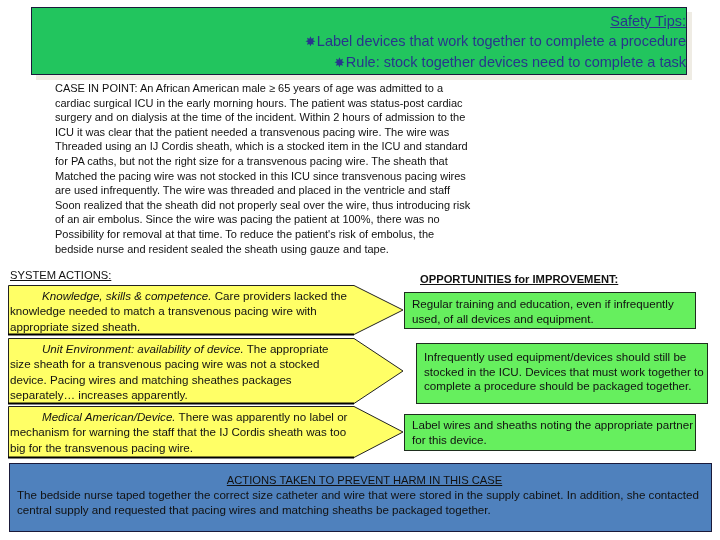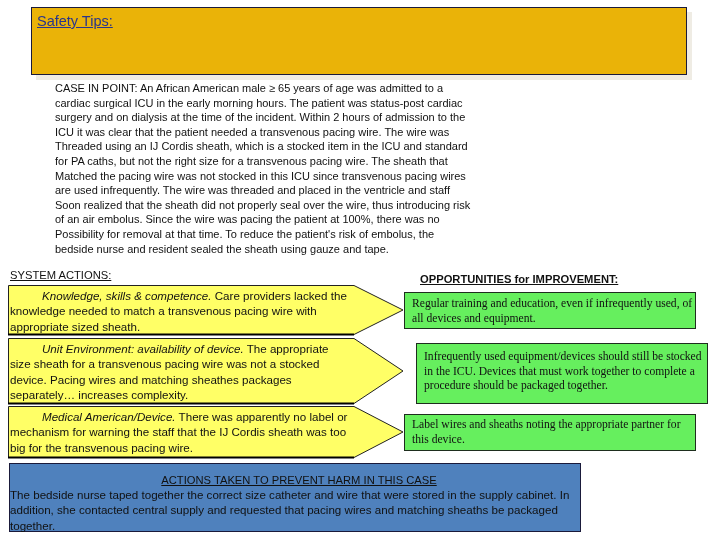--- a/index.html
+++ b/index.html
@@ -1,24 +1,24 @@
 <!DOCTYPE html>
 <html><head>
 <meta charset="utf-8">
 <style>
   * { box-sizing: border-box; margin: 0; padding: 0; }
   html, body { width: 720px; height: 540px; background: #ffffff; overflow: hidden; }
   body { position: relative; font-family: "Liberation Sans", sans-serif; color: #000; }
 
   .tips-box {
     position: absolute; left: 31px; top: 7px; width: 656px; height: 68px;
-    background: #eab308; border: 1px solid #1a1a3a;
+    background: #22c55e; border: 1px solid #1a1a3a;
     box-shadow: 5px 5px 0 #efece4;
     padding: 3px 0 0 5px;
-    color: #28358c; font-size: 14.5px; line-height: 20px;
+    color: #28358c; font-size: 14.5px; line-height: 20px; text-align: right;
   }
   .tips-title { text-decoration: underline; }
   .tips-item .bullet { font-size: 13px; margin-right: 1px; }
 
   .case-text {
     position: absolute; left: 55px; top: 81px; width: 470px;
     font-size: 11px; line-height: 14.6px; color: #111;
     white-space: pre-line;
   }
 
@@ -35,39 +35,45 @@
   .arrow .txt {
     position: absolute; left: 2px; top: 3px; width: 340px;
     font-size: 11.6px; line-height: 15.4px; color: #111;
   }
   .arrow .txt em { font-style: italic; margin-left: 32px; }
 
   .opp-box {
     position: absolute; left: 404px; width: 292px;
     background: #66ef5e; border: 1px solid #1e2e1e;
     padding: 3px 0 0 7px;
-    font-size: 11.6px; line-height: 14.6px; color: #111; font-family: Liberation Serif, serif;
+    font-size: 11.6px; line-height: 14.6px; color: #111;
   }
 
   .actions-box {
-    position: absolute; left: 9px; top: 463px; width: 572px; height: 69px;
+    position: absolute; left: 9px; top: 463px; width: 703px; height: 69px;
     background: #4f81bd; border: 1px solid #1a1a3a;
     font-size: 11.6px; line-height: 15.4px; color: #111;
   }
   .actions-title {
     text-align: center; text-decoration: underline; margin-top: 9px; font-size: 11.2px; line-height: 14px;
     padding-left: 8px;
   }
-  .actions-body { }
+  .actions-body { padding-left: 7px; }
 </style>
 </head>
 <body>
 
 <div class="tips-box">
   <div class="tips-title">Safety Tips:</div>
+  <div class="tips-item">
+    <span class="bullet">✸</span><span>Label devices that work together to complete a procedure</span>
+  </div>
+  <div class="tips-item">
+    <span class="bullet">✸</span><span>Rule:  stock together devices need to complete a task</span>
+  </div>
 </div>
 
 <div class="case-text">CASE IN POINT: An African American male ≥ 65 years of age was admitted to a
 cardiac surgical ICU in the early morning hours.  The patient was status-post cardiac
 surgery and on dialysis at the time of the incident.   Within 2 hours of admission to the
 ICU it was clear that the patient needed a transvenous pacing wire.  The wire was
 Threaded using an IJ Cordis sheath, which is a stocked item in the ICU and standard
 for PA caths, but not the right size for a transvenous pacing wire.  The sheath that
 Matched the pacing wire was not stocked in this ICU since transvenous pacing wires
 are used infrequently. The wire was threaded and placed in the ventricle and staff
@@ -85,21 +91,21 @@
     <line x1="0" y1="49.5" x2="346" y2="49.5" stroke="#000" stroke-width="2"></line>
   </svg>
   <div class="txt"><em>Knowledge, skills &amp; competence.</em><span>  Care providers lacked the knowledge needed to match a transvenous pacing wire with appropriate sized sheath.</span></div>
 </div>
 
 <div class="arrow" style="top:338px;">
   <svg width="396" height="66">
     <polygon points="0.5,0.5 346,0.5 395,33 346,65.5 0.5,65.5" fill="#ffff66" stroke="#222" stroke-width="1"></polygon>
     <line x1="0" y1="65.5" x2="346" y2="65.5" stroke="#000" stroke-width="2"></line>
   </svg>
-  <div class="txt"><em>Unit Environment: availability of device.</em><span>  The appropriate size sheath for a transvenous pacing wire was not a stocked device. Pacing wires and matching sheathes packages separately… increases complexity.</span></div>
+  <div class="txt"><em>Unit Environment: availability of device.</em><span>  The appropriate size sheath for a transvenous pacing wire was not a stocked device. Pacing wires and matching sheathes packages separately… increases apparently.</span></div>
 </div>
 
 <div class="arrow" style="top:406px;">
   <svg width="396" height="52">
     <polygon points="0.5,0.5 346,0.5 395,26 346,51.5 0.5,51.5" fill="#ffff66" stroke="#222" stroke-width="1"></polygon>
     <line x1="0" y1="51.5" x2="346" y2="51.5" stroke="#000" stroke-width="2"></line>
   </svg>
   <div class="txt"><em>Medical American/Device.</em><span>  There was apparently no label or mechanism for warning the staff that the IJ Cordis sheath was too big for the transvenous pacing wire.</span></div>
 </div>
 

